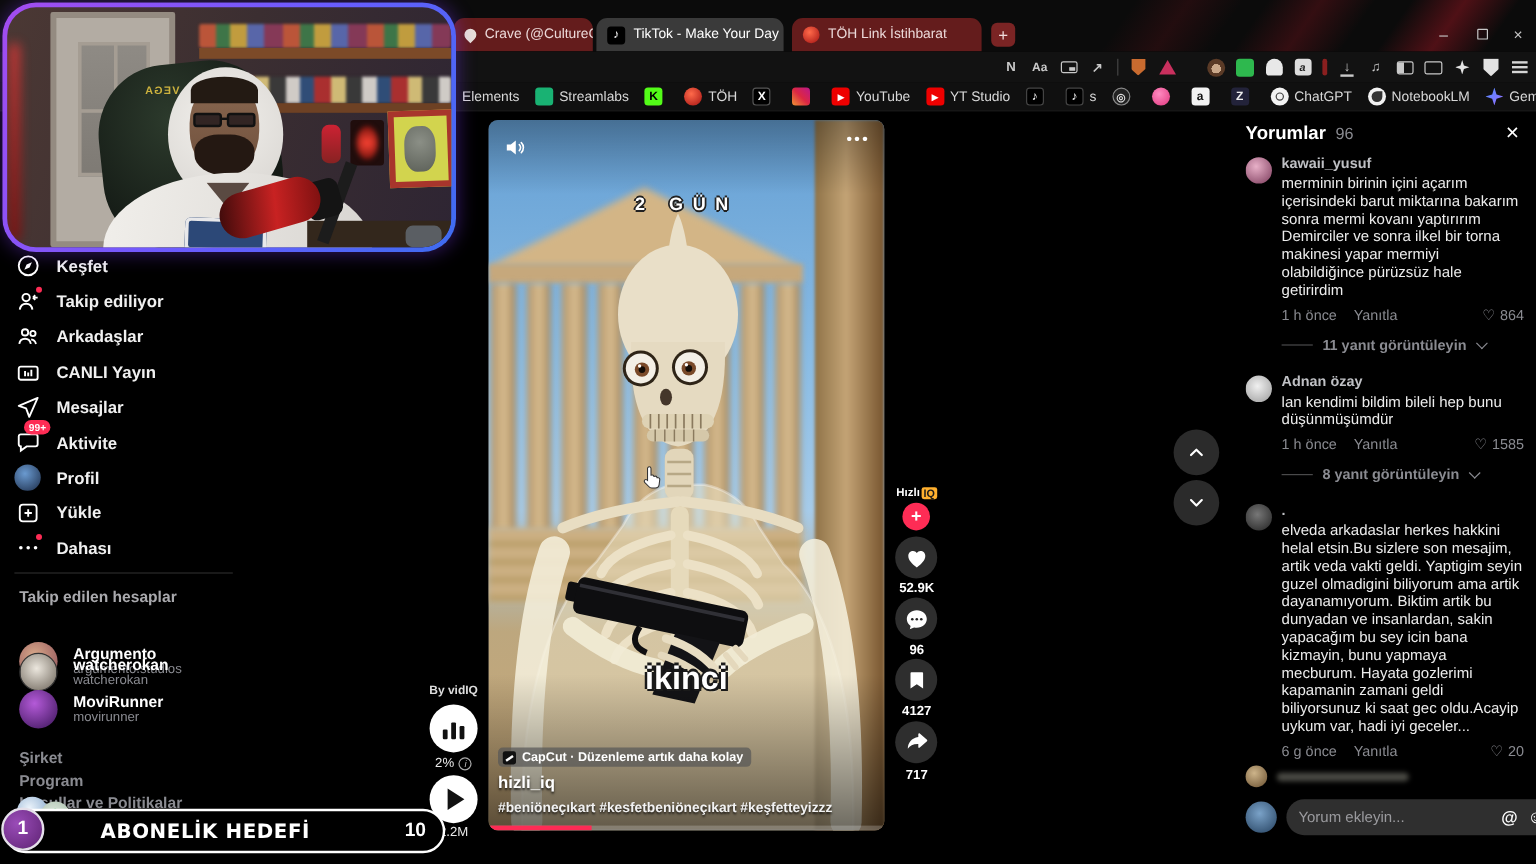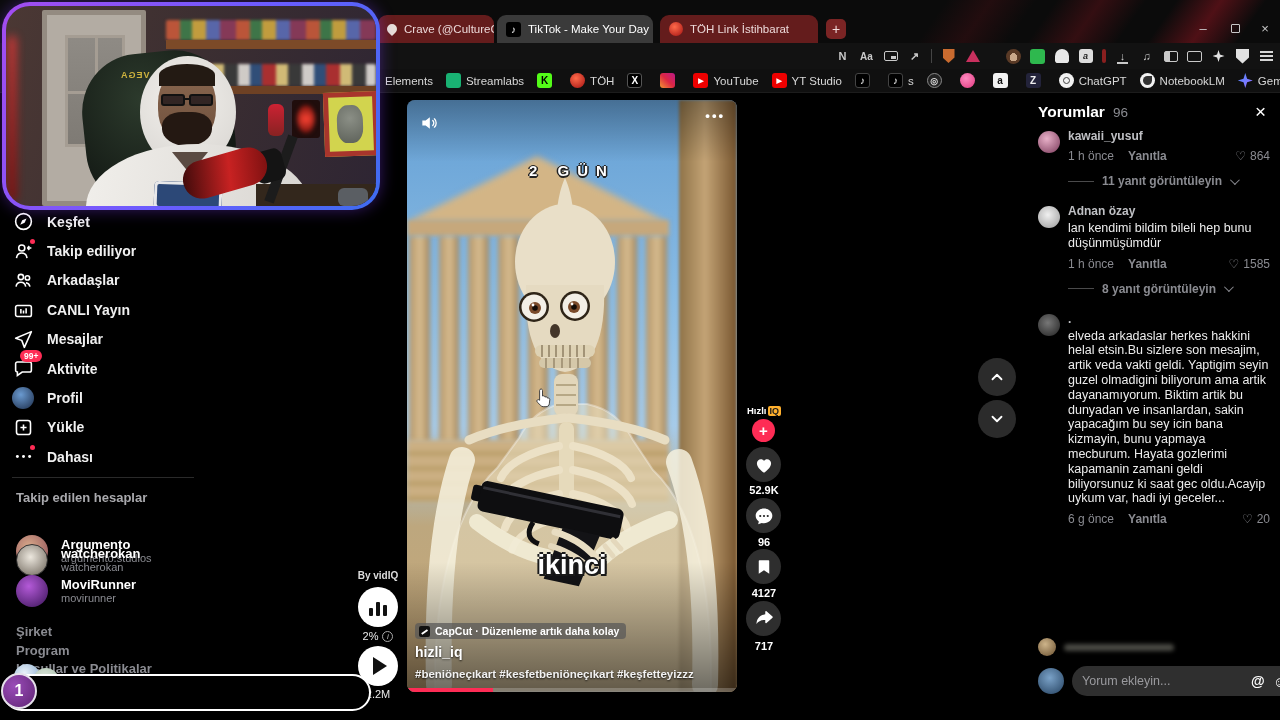--- a/index.html
+++ b/index.html
@@ -134,21 +134,21 @@
   .cclose{position:absolute;right:6px;top:8px;color:#fff;font-size:19px}
   .clist{position:absolute;left:0;top:36px;width:234px;height:505px;overflow:hidden}
   .cmt{position:relative;padding-left:30px;margin-bottom:16px}
   .cav{position:absolute;left:0;top:2px;width:22px;height:22px;border-radius:50%}
   .cav1{background:radial-gradient(circle at 40% 35%,#e8b0c8,#7a3a5a)}
   .cav2{background:radial-gradient(circle at 45% 40%,#f0f0f0,#9a9a9a)}
   .cav3{background:radial-gradient(circle at 45% 40%,#777,#222)}
   .cuser{color:#bfc0c4;font-size:12px;font-weight:bold;margin-bottom:3px}
   .cbody{color:#ececec;font-size:12.5px;line-height:14.8px;font-weight:500;width:202px}
   .cmeta{display:flex;align-items:center;margin-top:6px;color:#8a8b91;font-size:12px;width:202px}
-  .cmeta .rep{margin-left:14px;font-weight:bold}
+  .cmeta .rep{margin-left:14px;font-weight:normal}
   .clike{margin-left:auto;display:flex;align-items:center;gap:4px}
   .crep{display:flex;align-items:center;gap:8px;margin-top:11px;color:#8a8b91;font-size:12px;font-weight:bold}
   .dash{width:26px;height:1px;background:#4a4a4b}
   .chev{width:7px;height:7px;border-right:1.6px solid #8a8b91;border-bottom:1.6px solid #8a8b91;transform:rotate(45deg) translateY(-2px)}
   .cpart{position:absolute;left:0;bottom:64px;display:flex;align-items:center;gap:8px}
   .cpav{width:18px;height:18px;border-radius:50%;background:radial-gradient(circle at 40% 35%,#cdb48a,#6a5030)}
   .blurline{width:110px;height:7px;border-radius:4px;background:#4a4a44;filter:blur(2px)}
   .cinput{position:absolute;left:0;right:4px;bottom:22px;height:34px;display:flex;align-items:center;gap:8px}
   .ciav{width:26px;height:26px;border-radius:50%;background:radial-gradient(circle at 45% 38%,#7aa2c8,#24405e);flex:0 0 auto}
   .cpill{flex:1;height:30px;background:#2f2f2f;border-radius:16px;display:flex;align-items:center;padding:0 10px;gap:8px}
@@ -612,20 +612,21 @@
       <div class="chead">
         <span class="t">Yorumlar</span>
         <span class="c">96</span>
       </div>
       <span class="cclose">×</span>
       <div class="clist">
 
         <div class="cmt">
           <span class="cav cav1"></span>
           <div class="cuser">kawaii_yusuf</div>
+          <div class="cbody">merminin birinin içini açarım içerisindeki barut miktarına bakarım sonra mermi kovanı yaptırırım Demirciler ve sonra ilkel bir torna makinesi yapar mermiyi olabildiğince pürüzsüz hale getirirdim</div>
           <div class="cmeta">
             <span>1 h önce</span>
             <span class="rep">Yanıtla</span>
             <span class="clike">
                 <span>♡</span>
                 <span>864</span>
               </span>
           </div>
           <div class="crep">
               <span class="dash"></span>
@@ -728,17 +729,18 @@
     <div class="vq-pct">
         <span>2%</span>
         <span class="vq-info">i</span>
       </div>
     <div class="vq-play">
         <i></i>
       </div>
     <div class="vq-views">2.2M</div>
   </div>
   <div class="goal">
+    <span class="goal-title">ABONELİK HEDEFİ</span>
     <span class="goal-target">10</span>
   </div>
   <div class="goal-badge">1</div>
 
 </div>
 
 </body></html>

